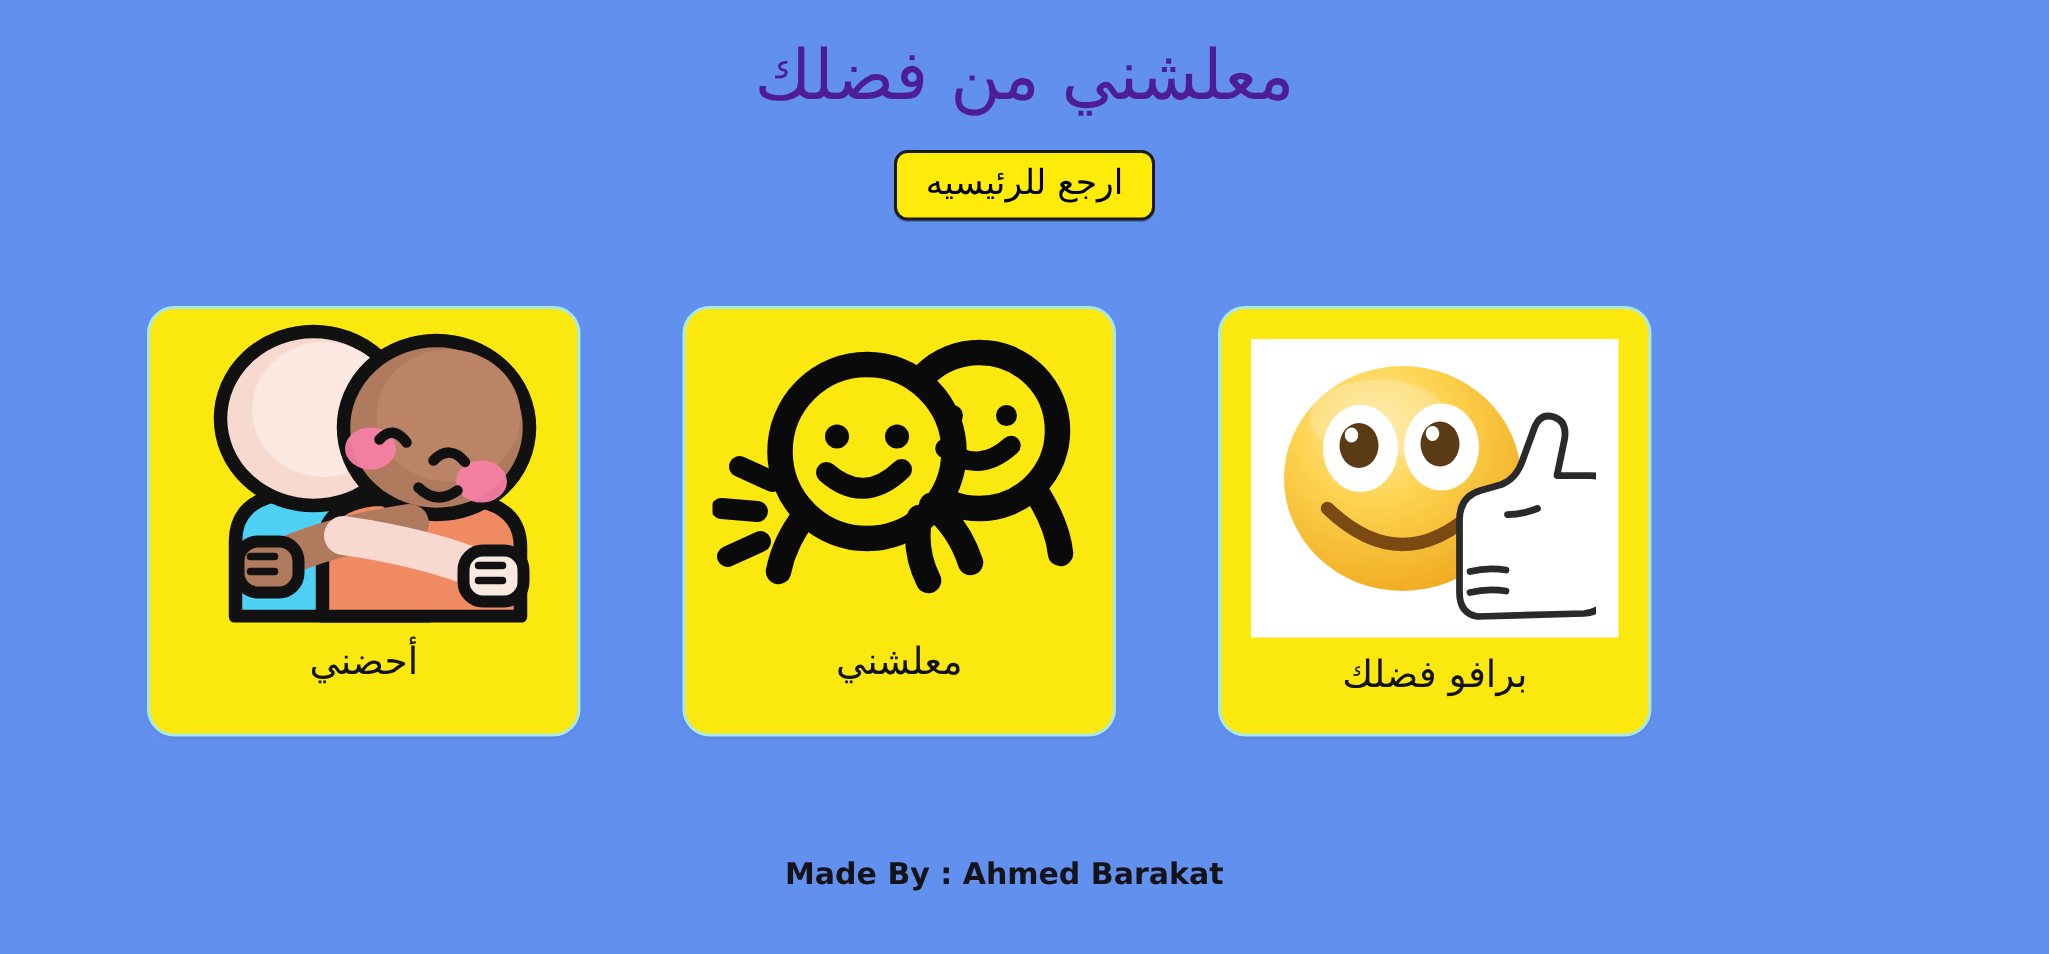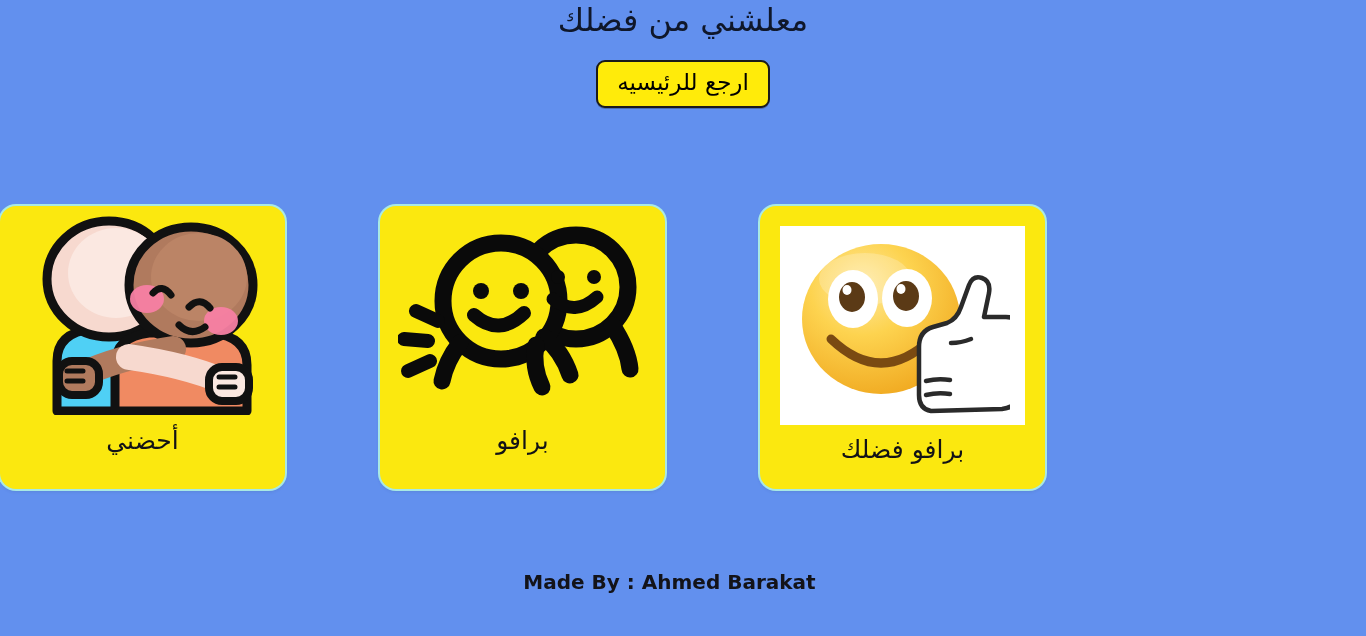--- a/index.html
+++ b/index.html
@@ -12,25 +12,26 @@
     height: 636px;
     background: #6290ee;
     font-family: "DejaVu Sans", "Liberation Sans", sans-serif;
     overflow: hidden;
     position: relative;
   }
 
   
   .page-title {
     margin: 0;
-    text-align: center;
-    font-size: 32px;
+    padding-top: 22px;
+    text-align: center;
+    font-size: 46px;
     font-weight: 400;
     line-height: 1.25;
-    color: #0f172a;
+    color: #4c1d95;
     letter-spacing: 0;
   }
 
   .home-btn-wrap {
     text-align: center;
     margin-top: 20px;
   }
   .home-btn {
     display: inline-block;
     background: #ffeb0a;
@@ -43,24 +44,24 @@
     line-height: 1.2;
     cursor: pointer;
     box-shadow: 0 1px 0 rgba(0,0,0,0.25);
   }
 
   
   .cards-row {
     position: absolute;
     top: 206px;
     left: 0;
-    width: 1312px;
-    display: flex;
-    justify-content: flex-start;
-    gap: 95px;
+    width: 1099px;
+    display: flex;
+    justify-content: flex-end;
+    gap: 72px;
     direction: ltr;
   }
 
   .card {
     width: 285px;
     height: 283px;
     background: #fbe80f;
     border-radius: 16px;
     box-shadow: 0 0 0 2px #a8e9e4, 0 2px 4px rgba(0,0,0,0.12);
     display: flex;
@@ -192,21 +193,21 @@
 
         <circle cx="160" cy="52" r="7" fill="#0a0a0a"></circle>
         <circle cx="196" cy="52" r="7" fill="#0a0a0a"></circle>
         <path d="M155 74 q22 18 44 -2" fill="none" stroke="#0a0a0a" stroke-width="13" stroke-linecap="round"></path>
 
         <circle cx="83" cy="66" r="8" fill="#0a0a0a"></circle>
         <circle cx="123" cy="66" r="8" fill="#0a0a0a"></circle>
         <path d="M76 90 q25 22 50 -2" fill="none" stroke="#0a0a0a" stroke-width="14" stroke-linecap="round"></path>
       </svg>
     </div>
-    <div class="card-label">برافو</div>
+    <div class="card-label">معلشني</div>
   </div>
 
   <div class="card">
     <div class="card-art plate">
       <div class="plate-inner">
         <svg width="215" height="180" viewBox="0 0 215 180" xmlns="http://www.w3.org/2000/svg">
           <defs>
             <radialGradient id="faceGrad" cx="38%" cy="28%" r="78%">
               <stop offset="0%" stop-color="#ffe9a0"></stop>
               <stop offset="42%" stop-color="#fdd34f"></stop>

